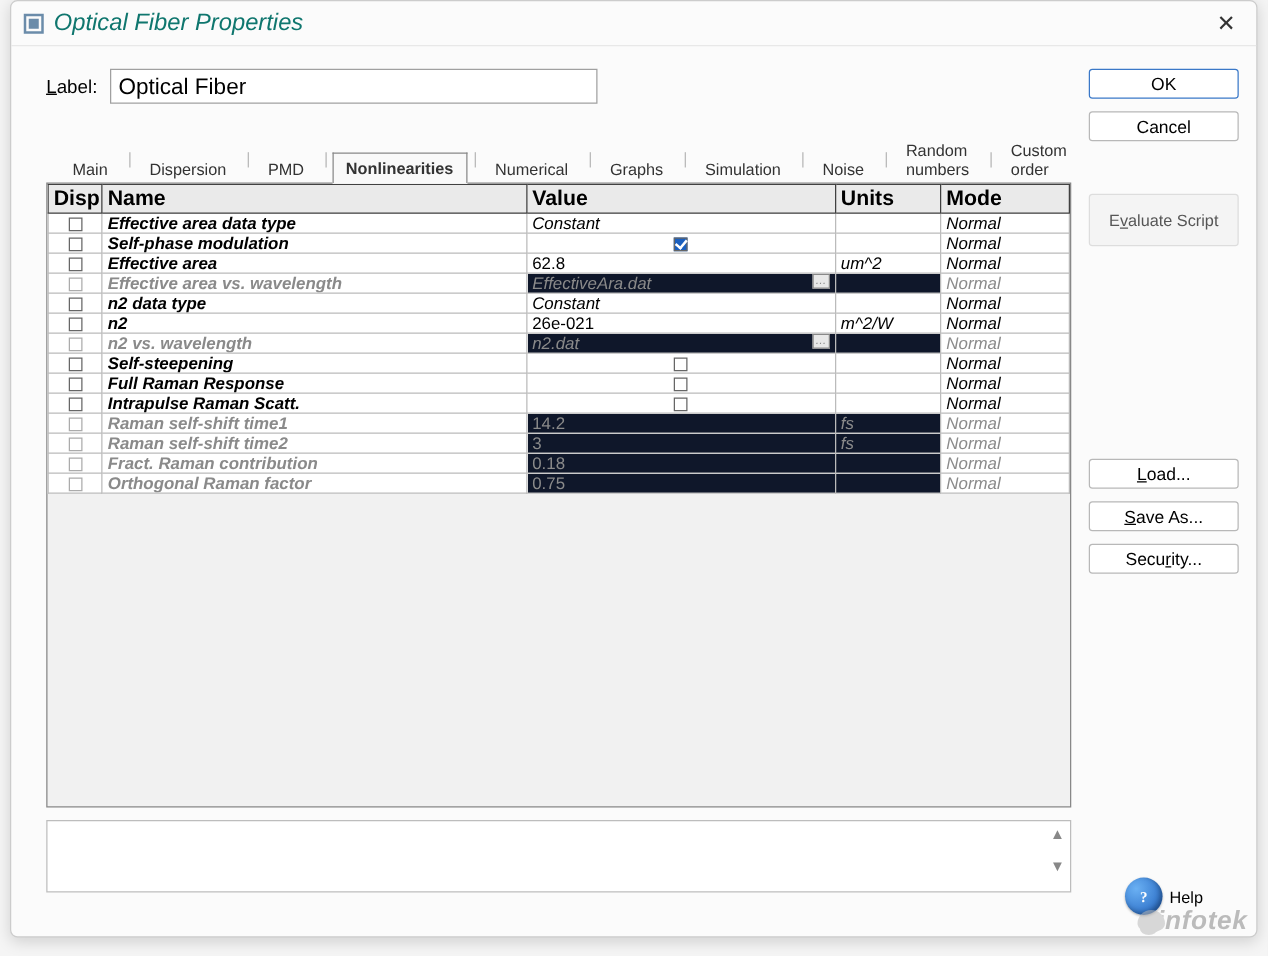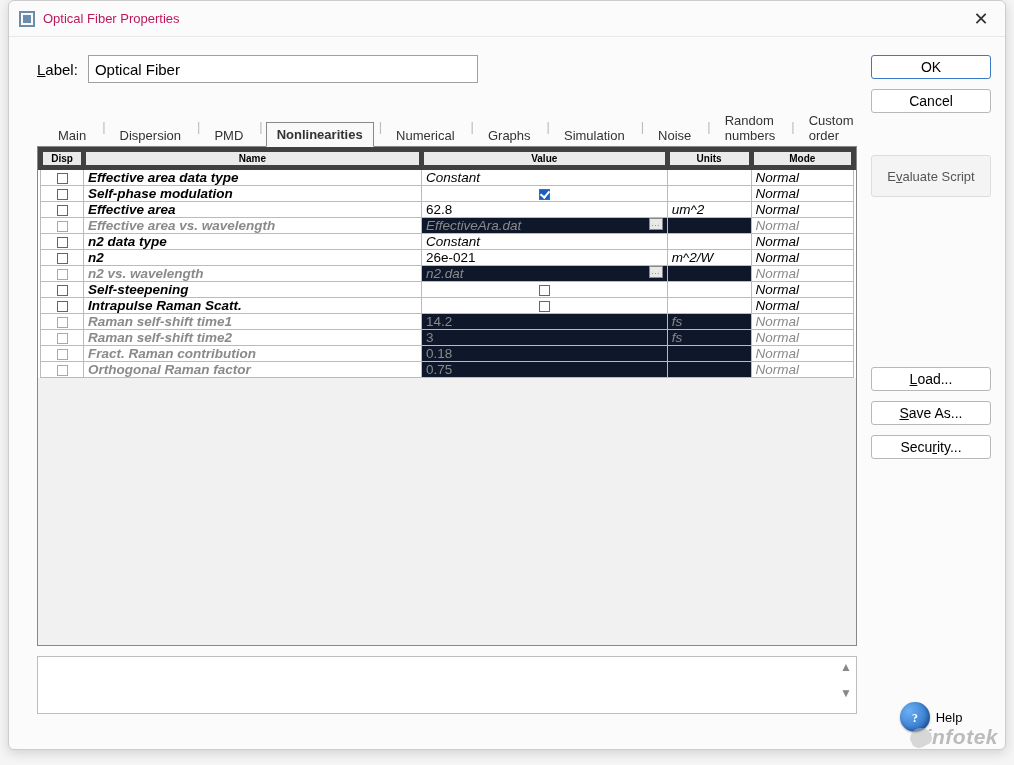--- a/index.html
+++ b/index.html
@@ -38,21 +38,21 @@
       margin-right: 8px;
       display: inline-block;
       position: relative;
     }
     .titlebar-icon::after {
       content: "";
       position: absolute;
       left: 2px; top: 2px; right: 2px; bottom: 2px;
       background: #6b8caa;
     }
-    .titlebar-text { font-size: 13px; color: #be185d; }
+    .titlebar-text { font-size: 19px; color: #0f766e; font-style: italic; }
     .titlebar-close {
       margin-left: auto;
       width: 28px; height: 28px;
       display: flex; align-items: center; justify-content: center;
       font-size: 18px;
       color: #333;
       cursor: pointer;
     }
     .dialog-body {
       display: flex;
@@ -74,21 +74,21 @@
       margin-bottom: 24px;
     }
     .label-row .lbl { font-size: 15px; text-decoration: underline; text-decoration-color: transparent; }
     .label-row .lbl::first-letter { text-decoration: underline; }
     .label-input {
       width: 390px;
       height: 28px;
       padding: 2px 6px;
       border: 1px solid #a0a0a0;
       background: #fff;
-      font-size: 15px;
+      font-size: 18px;
     }
     .tab-strip {
       display: flex;
       align-items: flex-end;
       gap: 0;
       padding-left: 10px;
       margin-bottom: 0;
     }
     .tab {
       padding: 4px 10px 4px 10px;
@@ -118,25 +118,25 @@
       position: relative;
     }
     table.grid {
       width: 100%;
       border-collapse: collapse;
       background: #fff;
       table-layout: fixed;
     }
     .grid th {
       background: #eaeaea;
-      border: 5px solid #404040;
+      border: 1px solid #404040;
       padding: 1px 4px;
       font-weight: 700;
-      font-size: 10px;
-      text-align: center;
+      font-size: 17px;
+      text-align: left;
     }
     .grid th.disp { width: 42px; }
     .grid th.name { width: 330px; }
     .grid th.val  { width: 240px; }
     .grid th.units{ width: 82px; }
     .grid th.mode { width: 100px; }
     .grid td {
       border: 1px solid #bbb;
       padding: 0 4px;
       height: 16px;
@@ -354,20 +354,27 @@
               <tr class="row-disabled">
                 <td class="disp"><span class="cell-checkbox"></span></td>
                 <td class="name">n2 vs. wavelength</td>
                 <td class="val-disabled val left"><span>n2.dat</span><span class="browse-btn" style="float: right;">…</span></td>
                 <td class="units val-disabled"></td>
                 <td class="mode">Normal</td>
               </tr>
               <tr>
                 <td class="disp"><span class="cell-checkbox"></span></td>
                 <td class="name">Self-steepening</td>
+                <td class=" val" style="text-align: center;"><span class="cell-checkbox"></span></td>
+                <td class="units"></td>
+                <td class="mode">Normal</td>
+              </tr>
+              <tr>
+                <td class="disp"><span class="cell-checkbox"></span></td>
+                <td class="name">Full Raman Response</td>
                 <td class=" val" style="text-align: center;"><span class="cell-checkbox"></span></td>
                 <td class="units"></td>
                 <td class="mode">Normal</td>
               </tr>
               <tr>
                 <td class="disp"><span class="cell-checkbox"></span></td>
                 <td class="name">Intrapulse Raman Scatt.</td>
                 <td class=" val" style="text-align: center;"><span class="cell-checkbox"></span></td>
                 <td class="units"></td>
                 <td class="mode">Normal</td>

